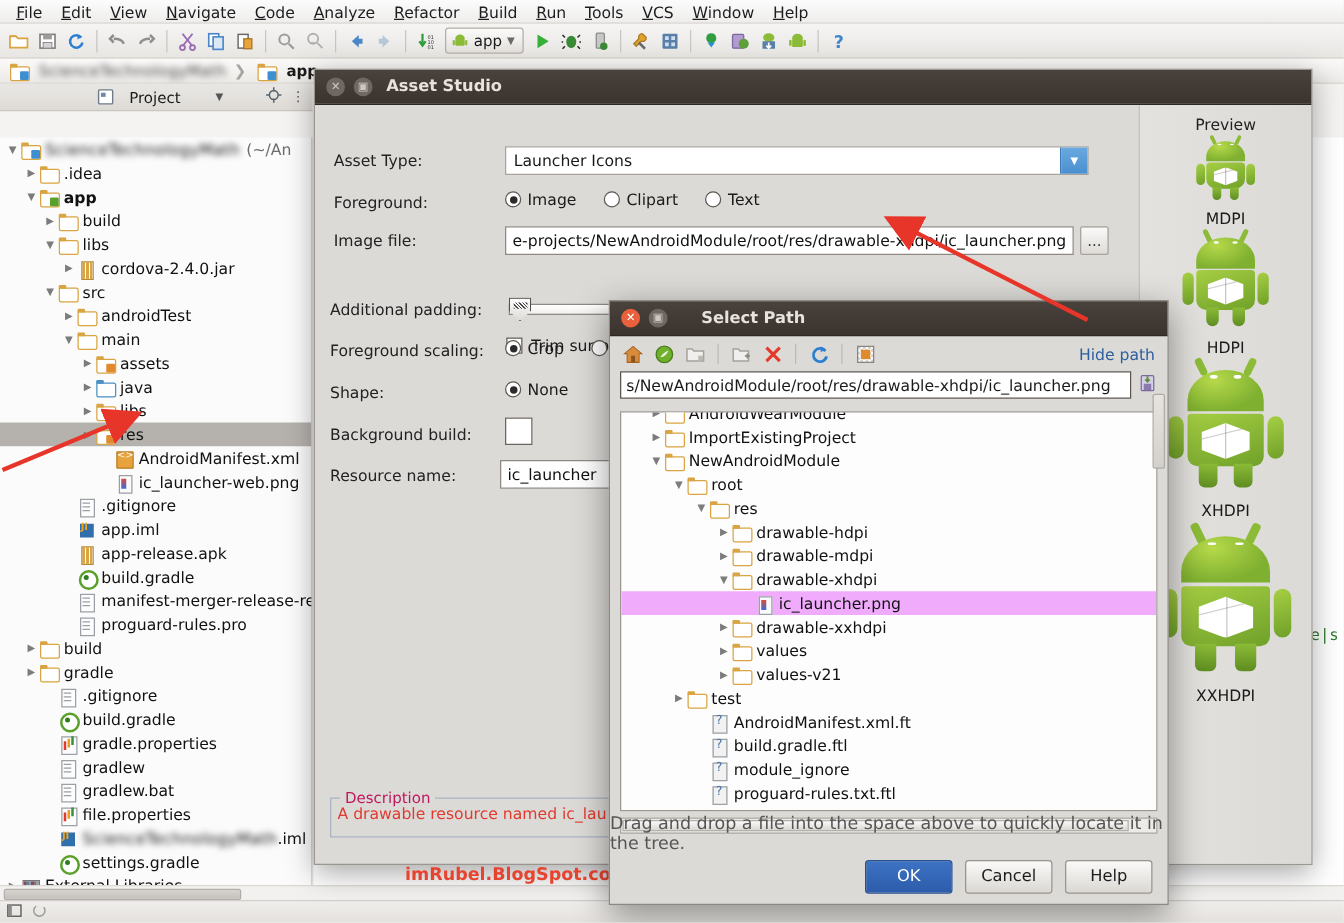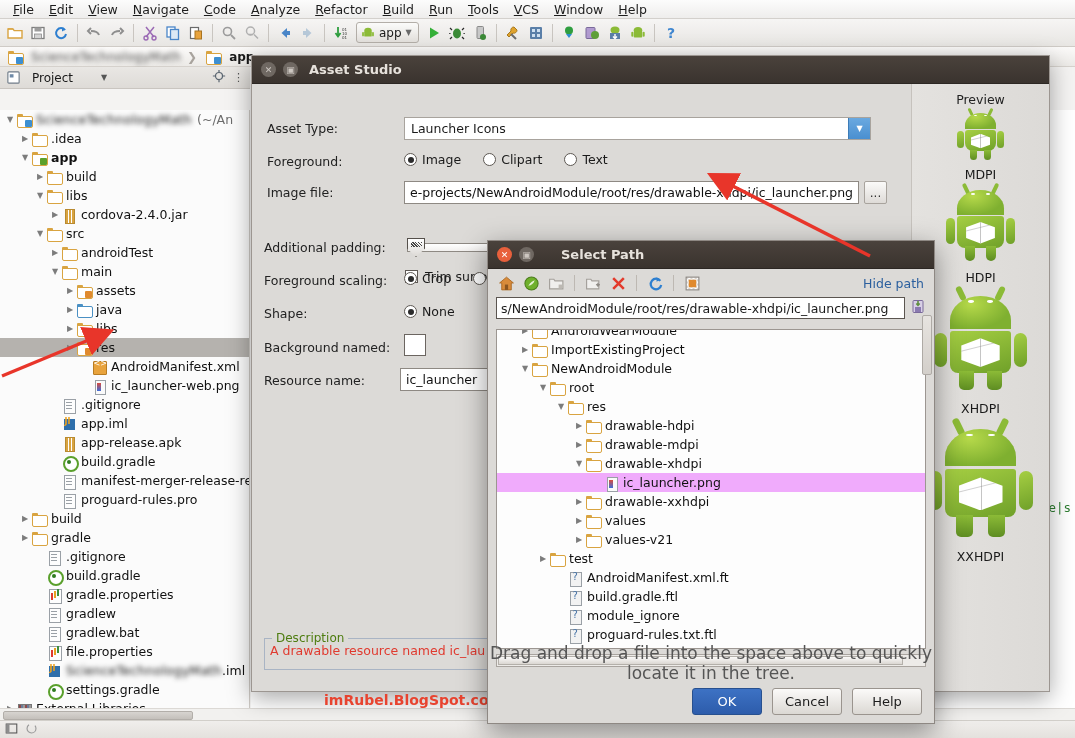--- a/index.html
+++ b/index.html
@@ -57,20 +57,21 @@
     filter:blur(2.6px); color:#4a4a4a; letter-spacing:.3px;
     user-select:none;
   }
 
   
   .twhead {
     height:22px; background:linear-gradient(#e9e7e4,#dedbd7);
     border-bottom:1px solid #c9c5c0;
     display:flex; align-items:center; gap:6px; padding-left:6px;
     position:relative;
+    justify-content:center;
   }
   .twhead .tw-title { font-size:12px; }
   .twhead .dd { font-size:8px; color:#555; margin-left:22px;}
   .twhead .right-icons { position:absolute; right:6px; display:flex; gap:7px; align-items:center;}
 
   
   #ptree {
     position:absolute; left:0; top:110px; width:250px; bottom:30px;
     background:#fbfbfb; border-right:1px solid #cfcbc6;
     overflow:hidden; font-size:12.5px;
@@ -249,21 +250,21 @@
     content:""; position:absolute; left:3px; top:3px; width:11px; height:5px;
     background:repeating-linear-gradient(45deg,#444 0 1px,transparent 1px 2px);
   }
   .colorswatch{ width:22px;height:22px;border:1px solid #6b6560; background:#fff; }
 
   .descgroup{
     position:absolute; border:1px solid #a9b4c4; background:transparent;
   }
   .desclegend{
     position:absolute; top:-8px; left:7px; background:#dcdad7; padding:0 4px;
-    font-size:12px; color:#4d7c0f;
+    font-size:12px; color:#be185d;
   }
   .desctext{ position:absolute; left:5px; top:4px; color:#e03a2f; font-size:12.5px; white-space:nowrap;}
   .watermark{ position:absolute; color:#e8432f; font-weight:bold; font-size:14px; }
 
   
   .preview-panel{
     position:absolute; right:0; top:0; width:138px; bottom:0;
     background:linear-gradient(90deg,#e4e2df,#dcdad7);
     border-left:1px solid #c6c2bd;
   }
@@ -347,22 +348,22 @@
     position:absolute; right:2px; top:74px; width:10px; height:60px;
     background:linear-gradient(#e7e4e0,#d3cfca); border:1px solid #aeaaa5; border-radius:2px;
   }
   .sp-hbar{
     position:absolute; left:8px; right:8px; bottom:56px; height:13px;
     background:#edebe8; border:1px solid #a9a49f;
   }
   .sp-hthumb{ position:absolute; left:1px; top:1px; right:22px; bottom:1px;
     background:linear-gradient(#fbfaf9,#dbd7d2); border:1px solid #b4b0aa; }
   .sp-hint{
-    position:absolute; left:0; right:0; bottom:40px; text-align:center;
-    font-size:17px; color:#555;
+    position:absolute; left:0; right:0; bottom:40px; 
+    font-size:14px; color:#555;
   }
   .sp-buttons{
     position:absolute; right:12px; bottom:8px; display:flex; gap:10px;text-align:center;
   }
   .dbtn{
     min-width:70px; height:27px; border:1px solid #9a948e; border-radius:3px;
     background:linear-gradient(#fbfaf9,#dbd8d3);
     display:flex; align-items:center; justify-content:center; font-size:13px; color:#1d1d1d;
   }
   .dbtn.primary{
@@ -905,21 +906,21 @@
       <span class="flabel">Shape:</span>
     </div>
     <div class="frow" style="left:152px; top:220px;">
       <label class="radio">
         <span class="rdot on"></span>
         <span>None</span>
       </label>
     </div>
 
     <div class="frow" style="left:12px; top:256px;">
-      <span class="flabel">Background named:</span>
+      <span class="flabel">Background build:</span>
     </div>
     <div class="colorswatch" style="position:absolute; left:152px; top:250px;"></div>
 
     <div class="frow" style="left:12px; top:289px;">
       <span class="flabel">Resource name:</span>
     </div>
     <div class="txtinput" style="position:absolute; left:148px; top:284px; width:140px;">
       <span>ic_launcher</span>
     </div>
 

